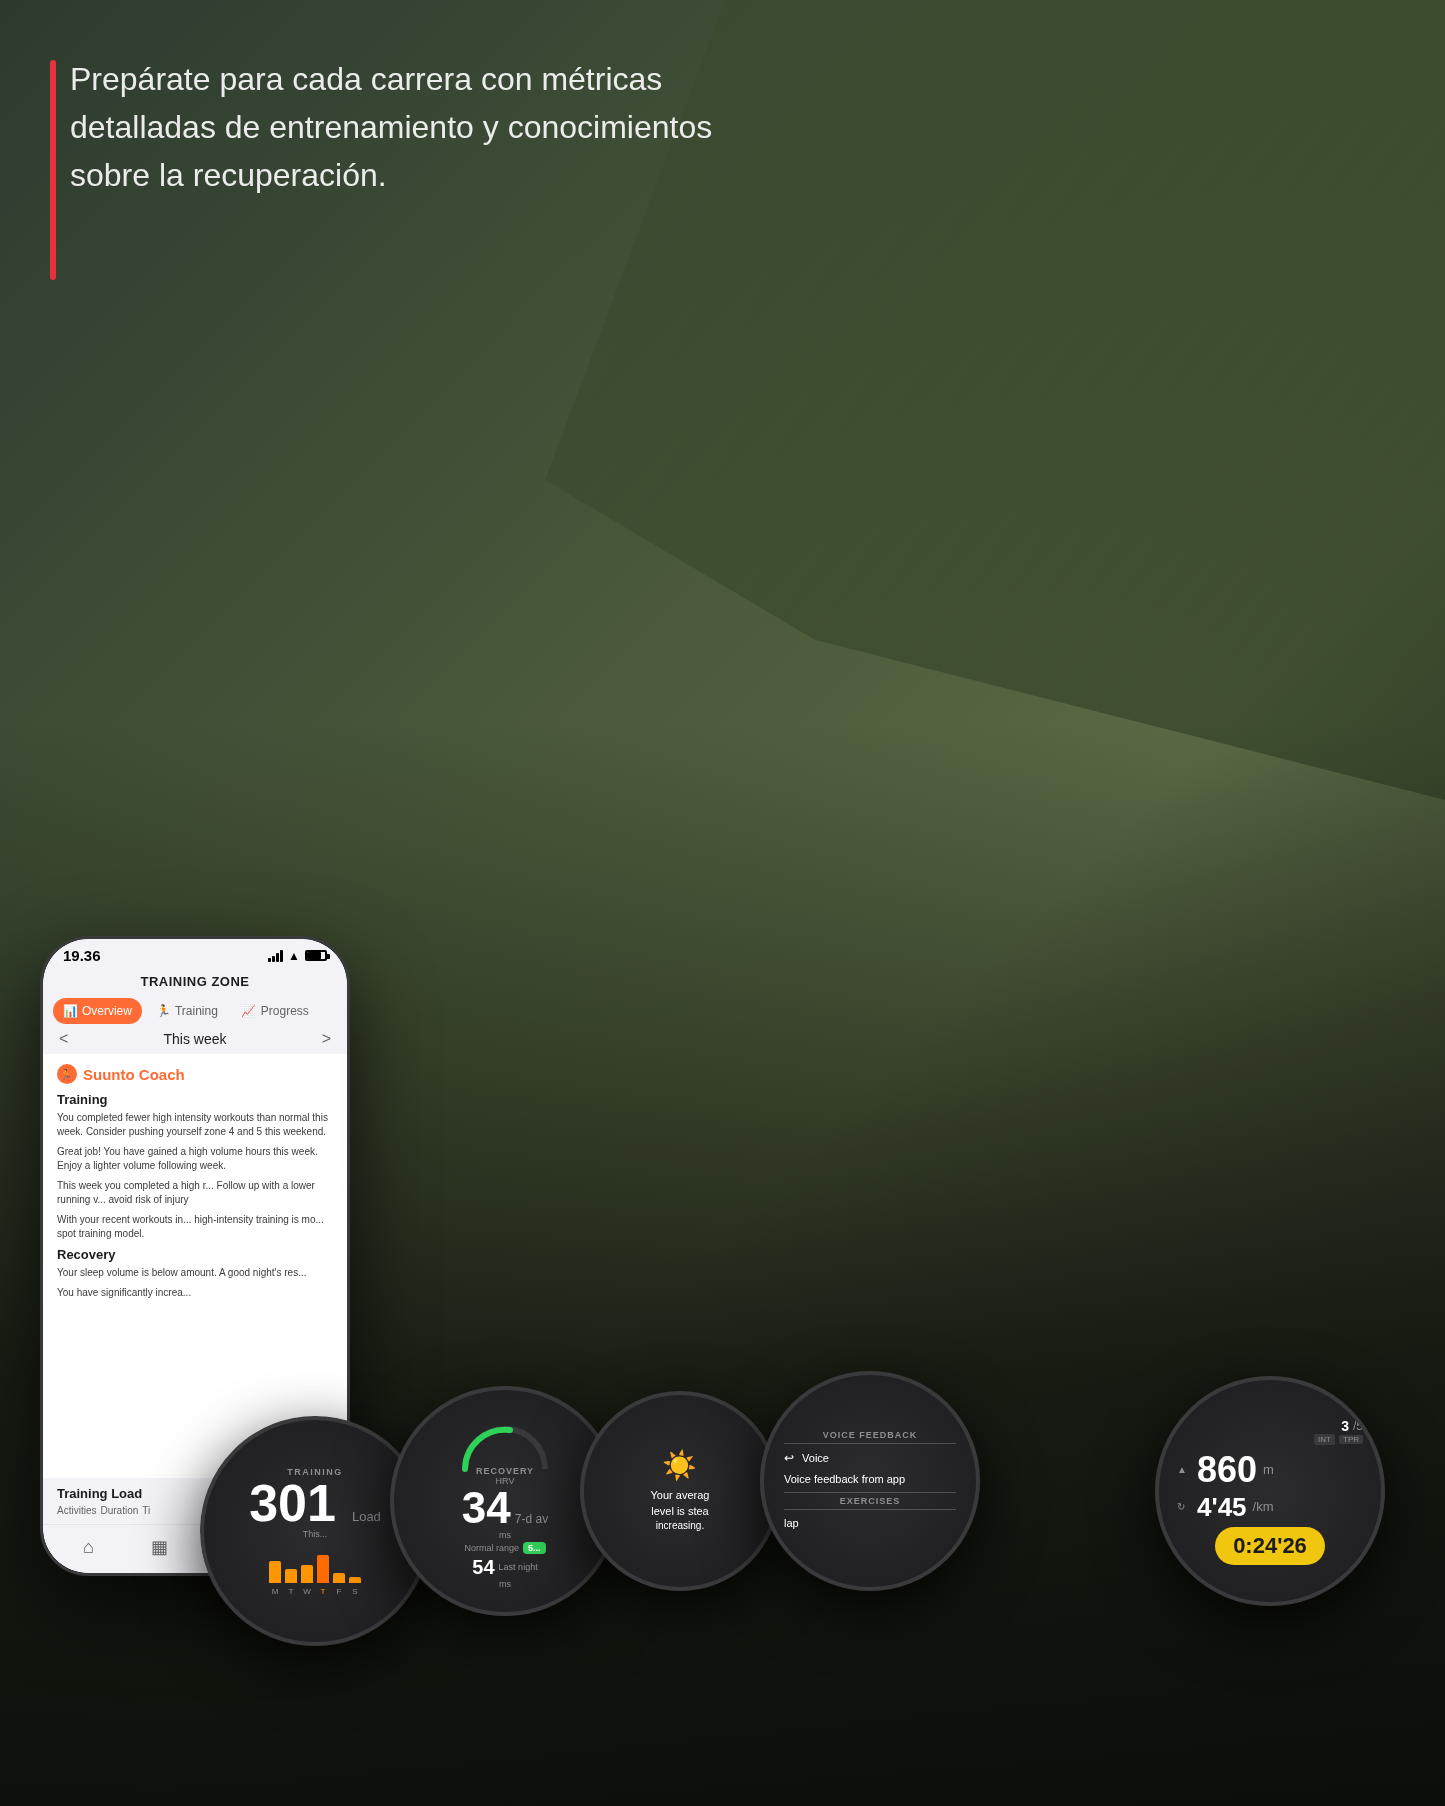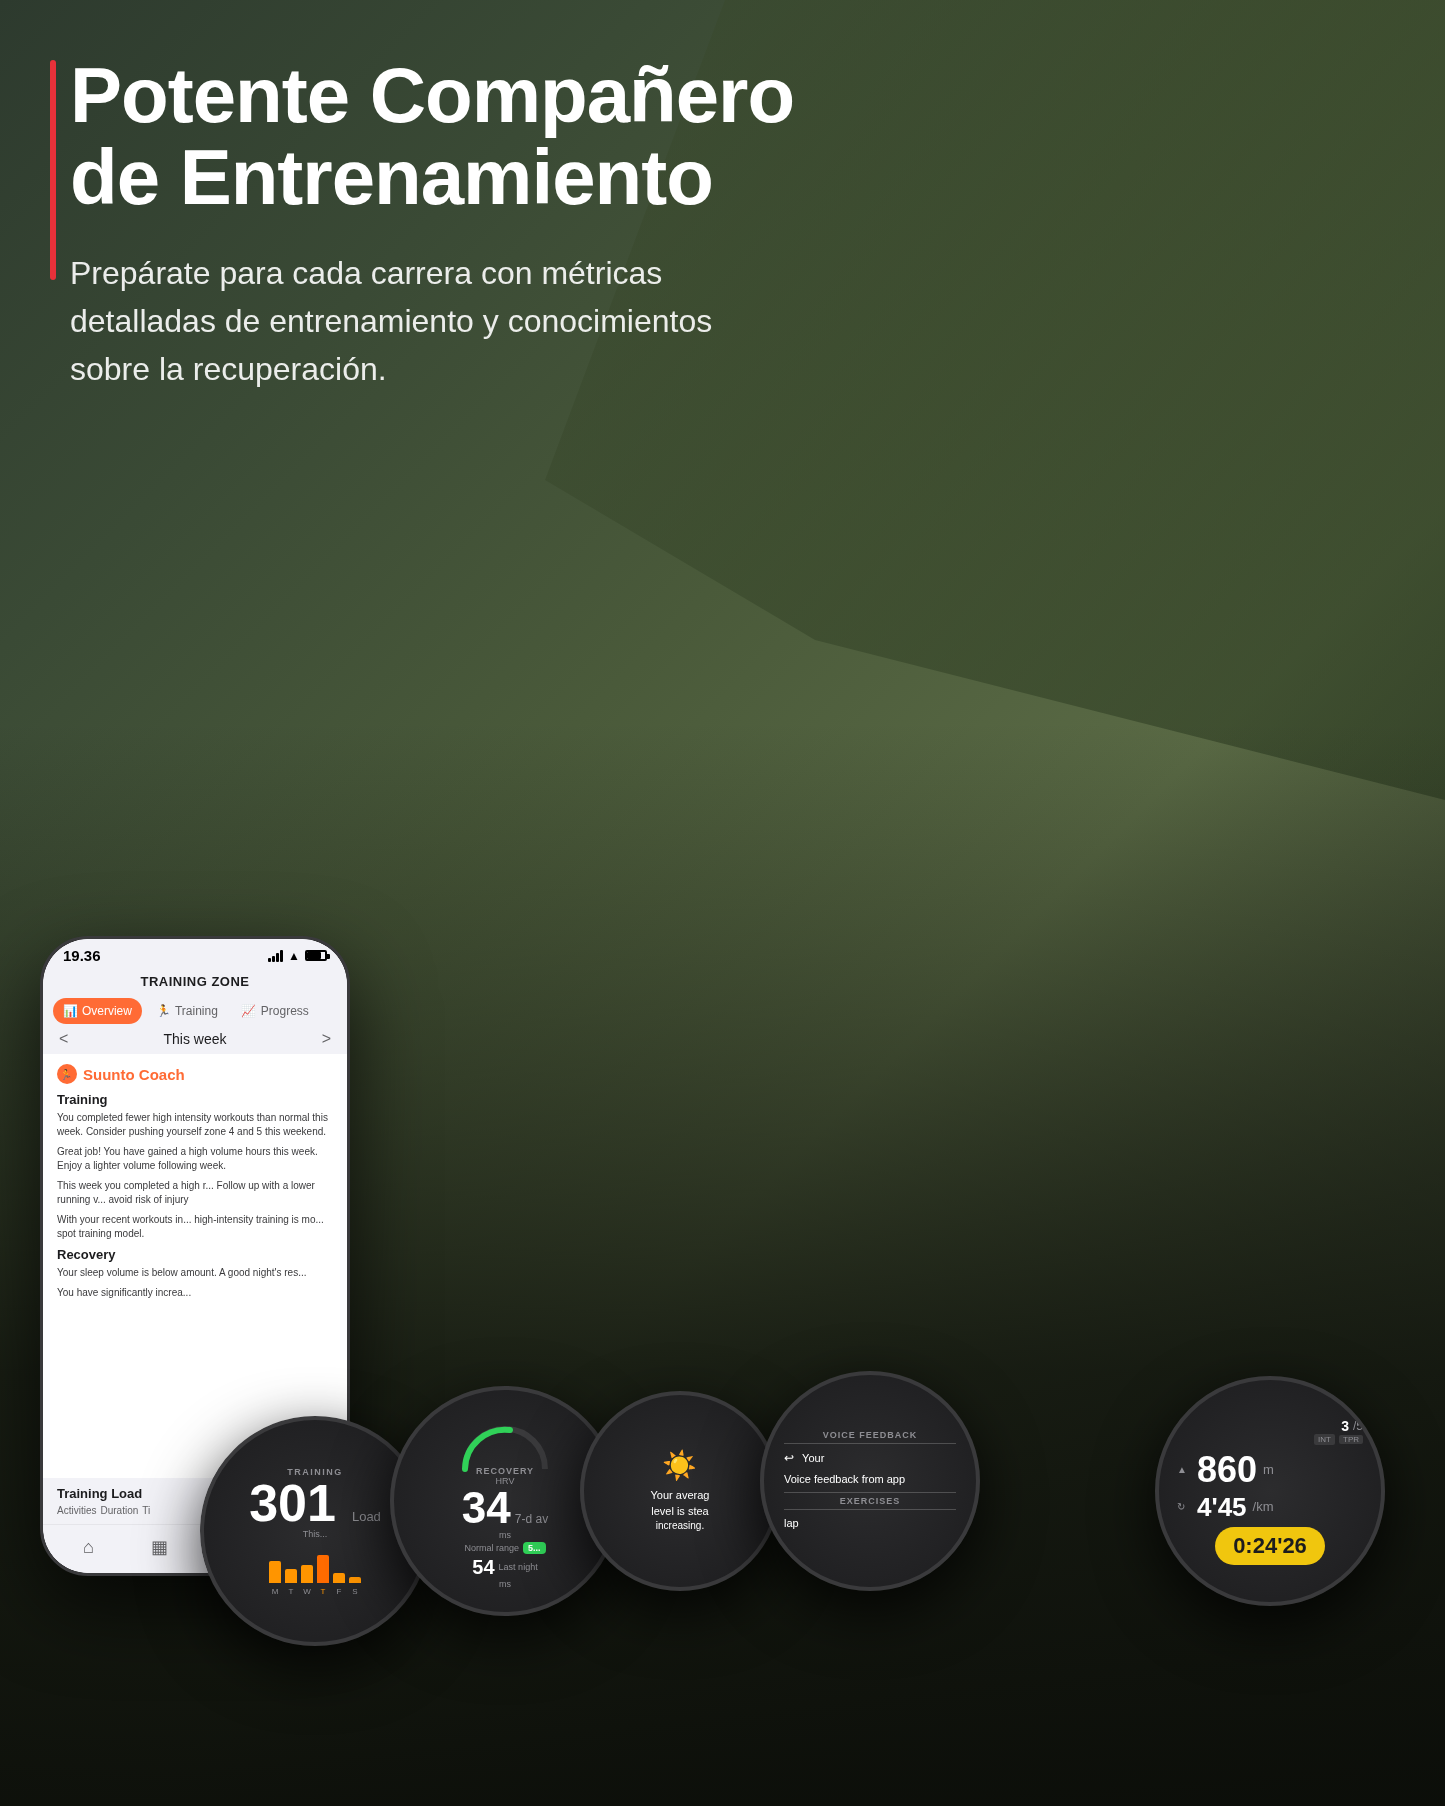--- a/index.html
+++ b/index.html
@@ -596,21 +596,20 @@
 </head>
 <body>
 
 <div class="hero-bg"></div>
 <div class="bg-tree-overlay"></div>
 <div class="gradient-overlay"></div>
 
 <div class="red-bar"></div>
 
 <div class="hero-text">
-  <h1 class="hero-title">Potente Compañero de Entrenamiento</h1>
   <p class="hero-subtitle">Prepárate para cada carrera con métricas detalladas de entrenamiento y conocimientos sobre la recuperación.</p>
 </div>
 
 <div class="phone-mockup">
   <div class="phone-screen">
 
     <div class="phone-status-bar">
       <span class="phone-time">19.36</span>
       <div class="phone-status-icons">
         <div class="signal-bars">
@@ -743,21 +742,21 @@
   <div style="font-size:11px;color:#ffffff;text-align:center;line-height:1.4;">Your averag</div>
   <div style="font-size:11px;color:#ffffff;text-align:center;line-height:1.4;">level is stea</div>
   <div style="font-size:10px;color:#ffffff;text-align:center;line-height:1.4;">increasing.</div>
 </div>
 
 <div class="watch-voice">
   <div class="menu-section-title">VOICE FEEDBACK</div>
   <div class="menu-divider"></div>
   <div class="voice-menu-item">
     <span style="font-size:12px;color:#fff;">↩</span>
-    <span class="menu-text">Your</span>
+    <span class="menu-text">Voice</span>
   </div>
   <div class="voice-menu-item">
     <span class="menu-text">Voice feedback from app</span>
   </div>
   <div class="menu-divider"></div>
   <div class="menu-section-title">EXERCISES</div>
   <div class="menu-divider"></div>
   <div class="voice-menu-item">
     <span class="menu-text">lap</span>
   </div>

